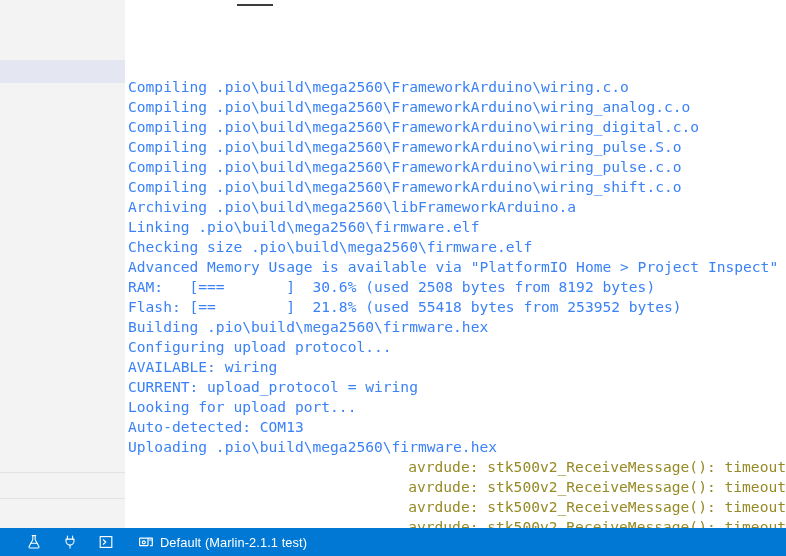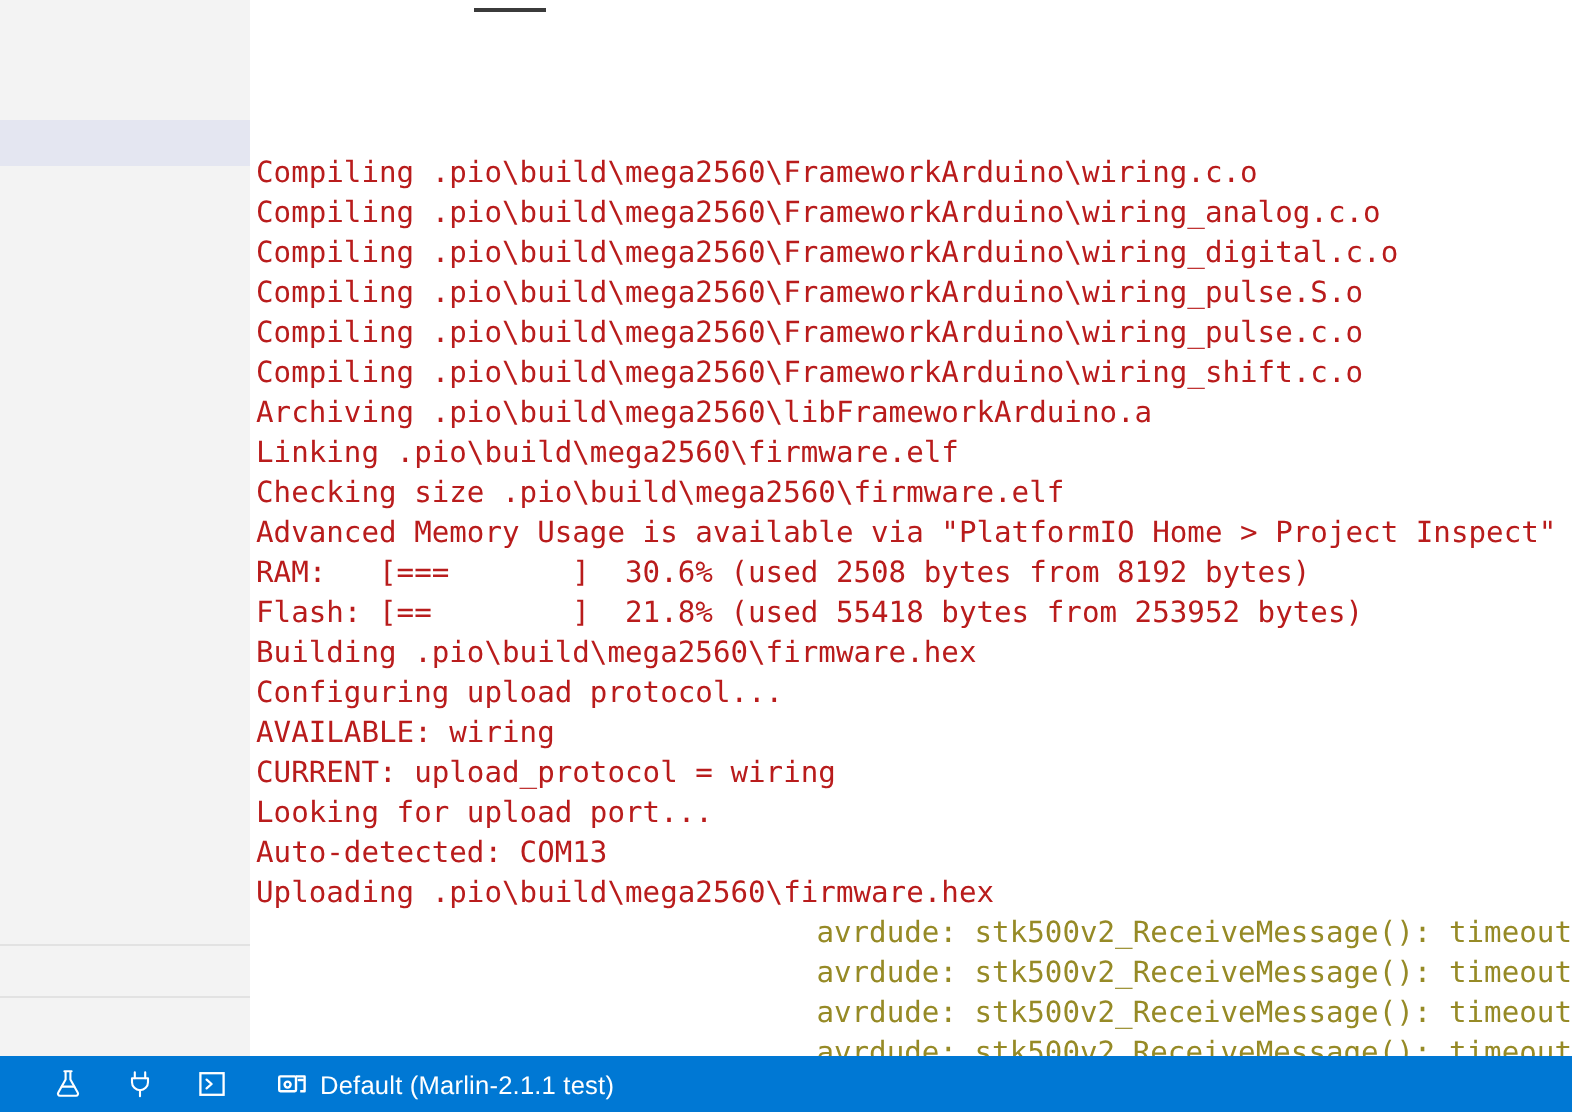--- a/index.html
+++ b/index.html
@@ -78,21 +78,21 @@
     font-family: "DejaVu Sans Mono", "Liberation Mono", monospace;
     font-size: 14.6px;
     line-height: 20px;
     letter-spacing: 0px;
     white-space: pre;
   }
   .tline {
     height: 20px;
     white-space: pre;
     overflow: hidden;
-    color: #b91c1c;
+    color: #3b82f6;
   }
   .tline.warn {
     color: #968a26;
     text-align: right;
   }
 
   
   #status-bar {
     position: absolute;
     left: 0;

